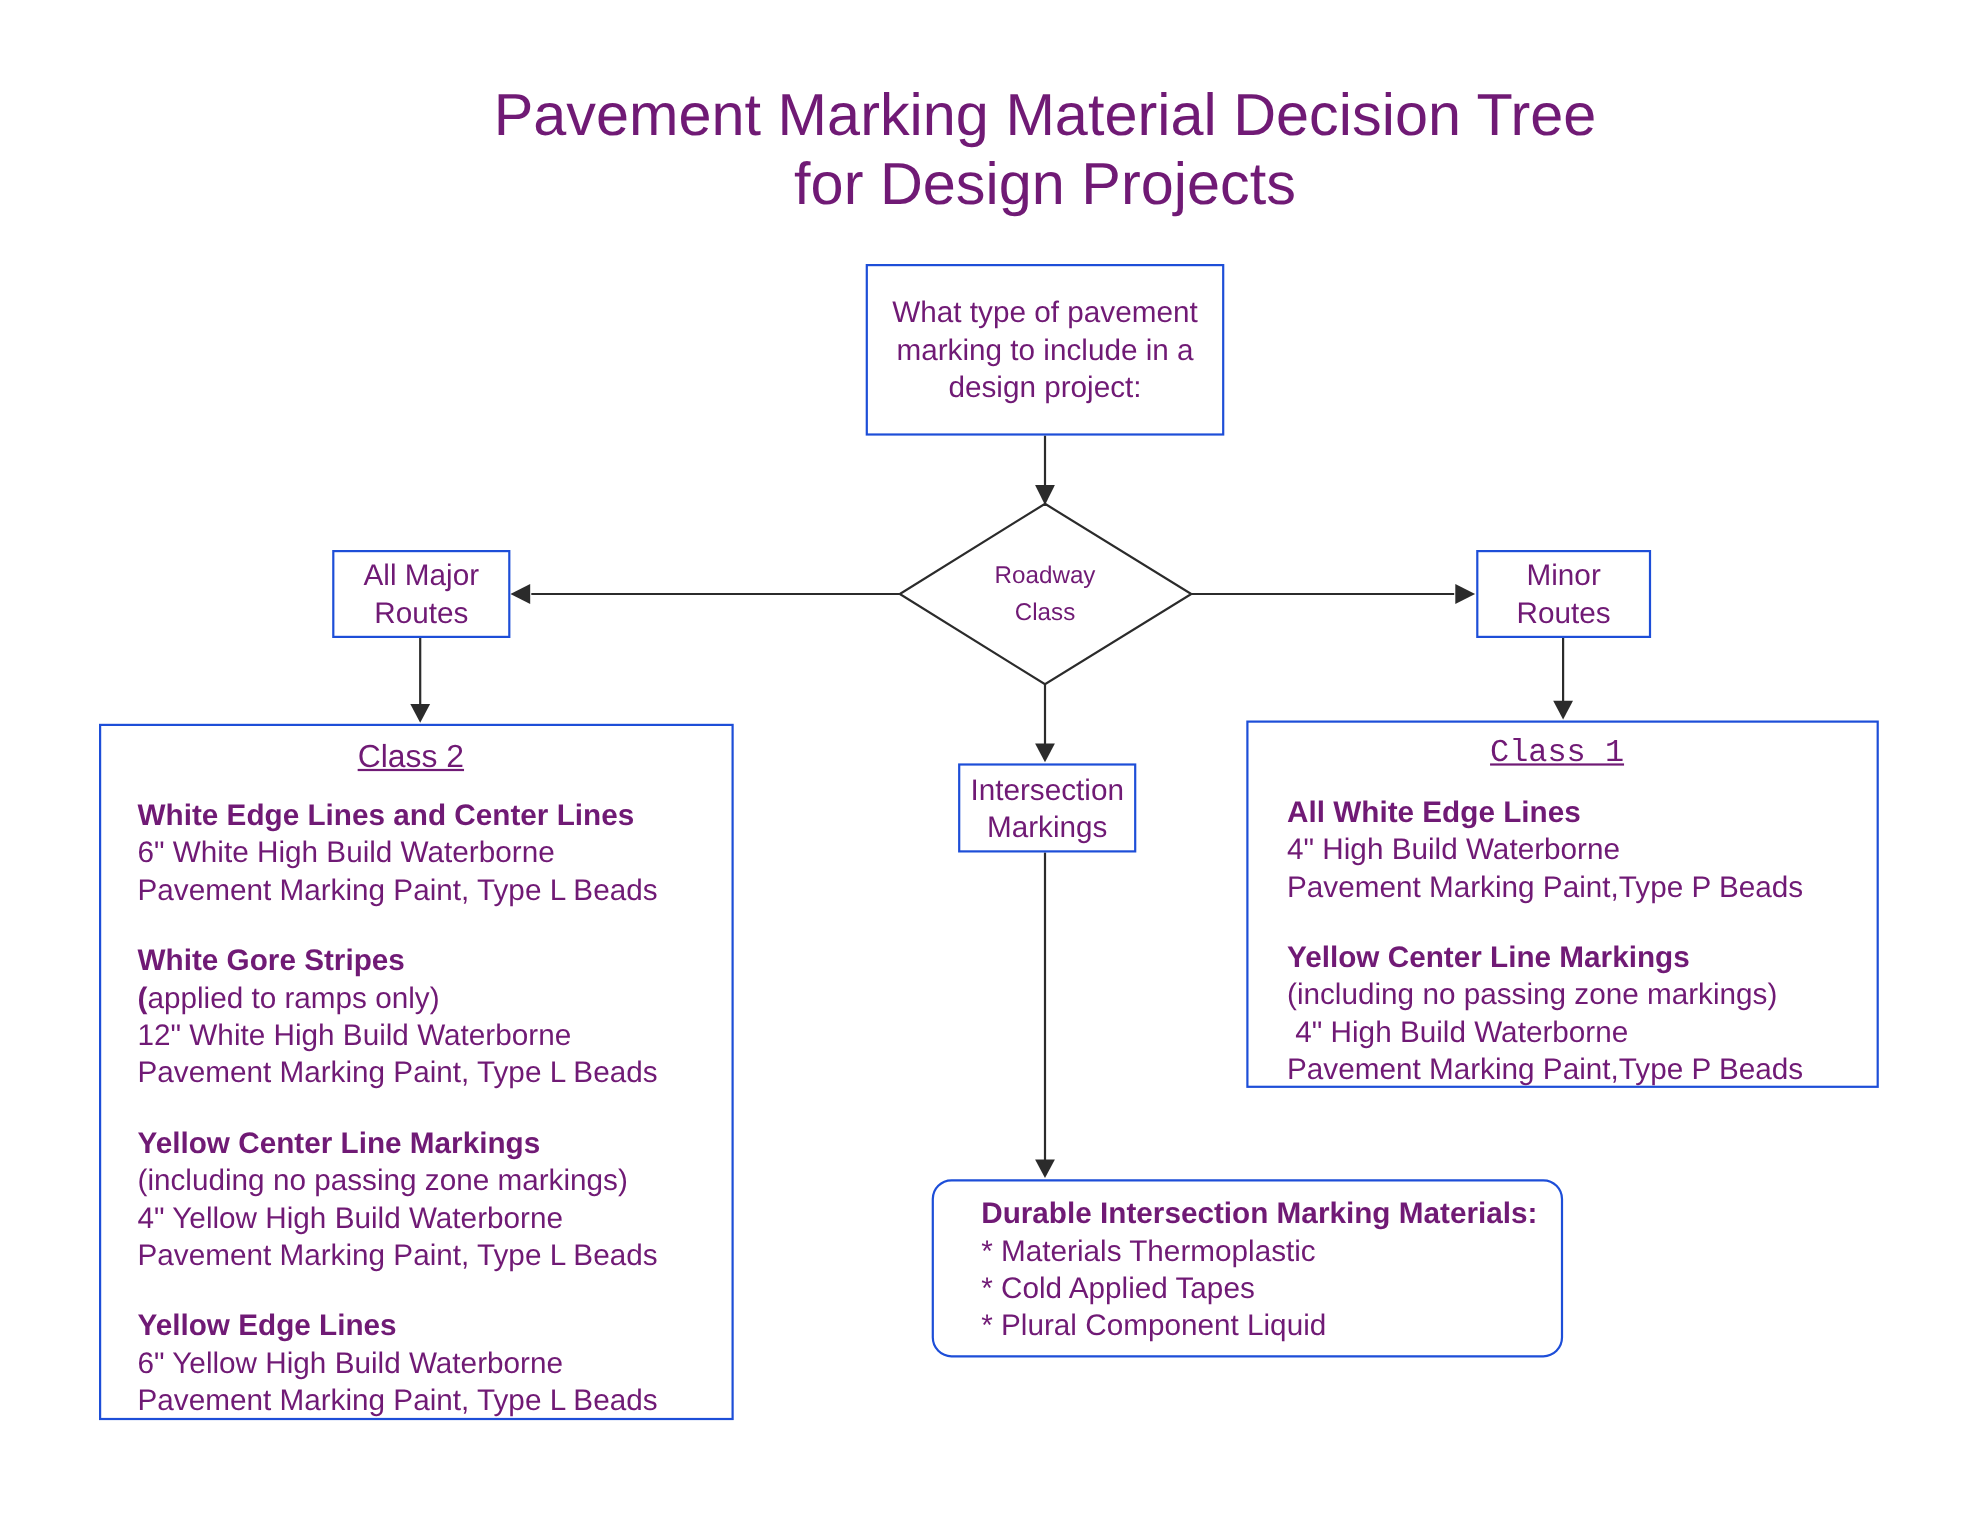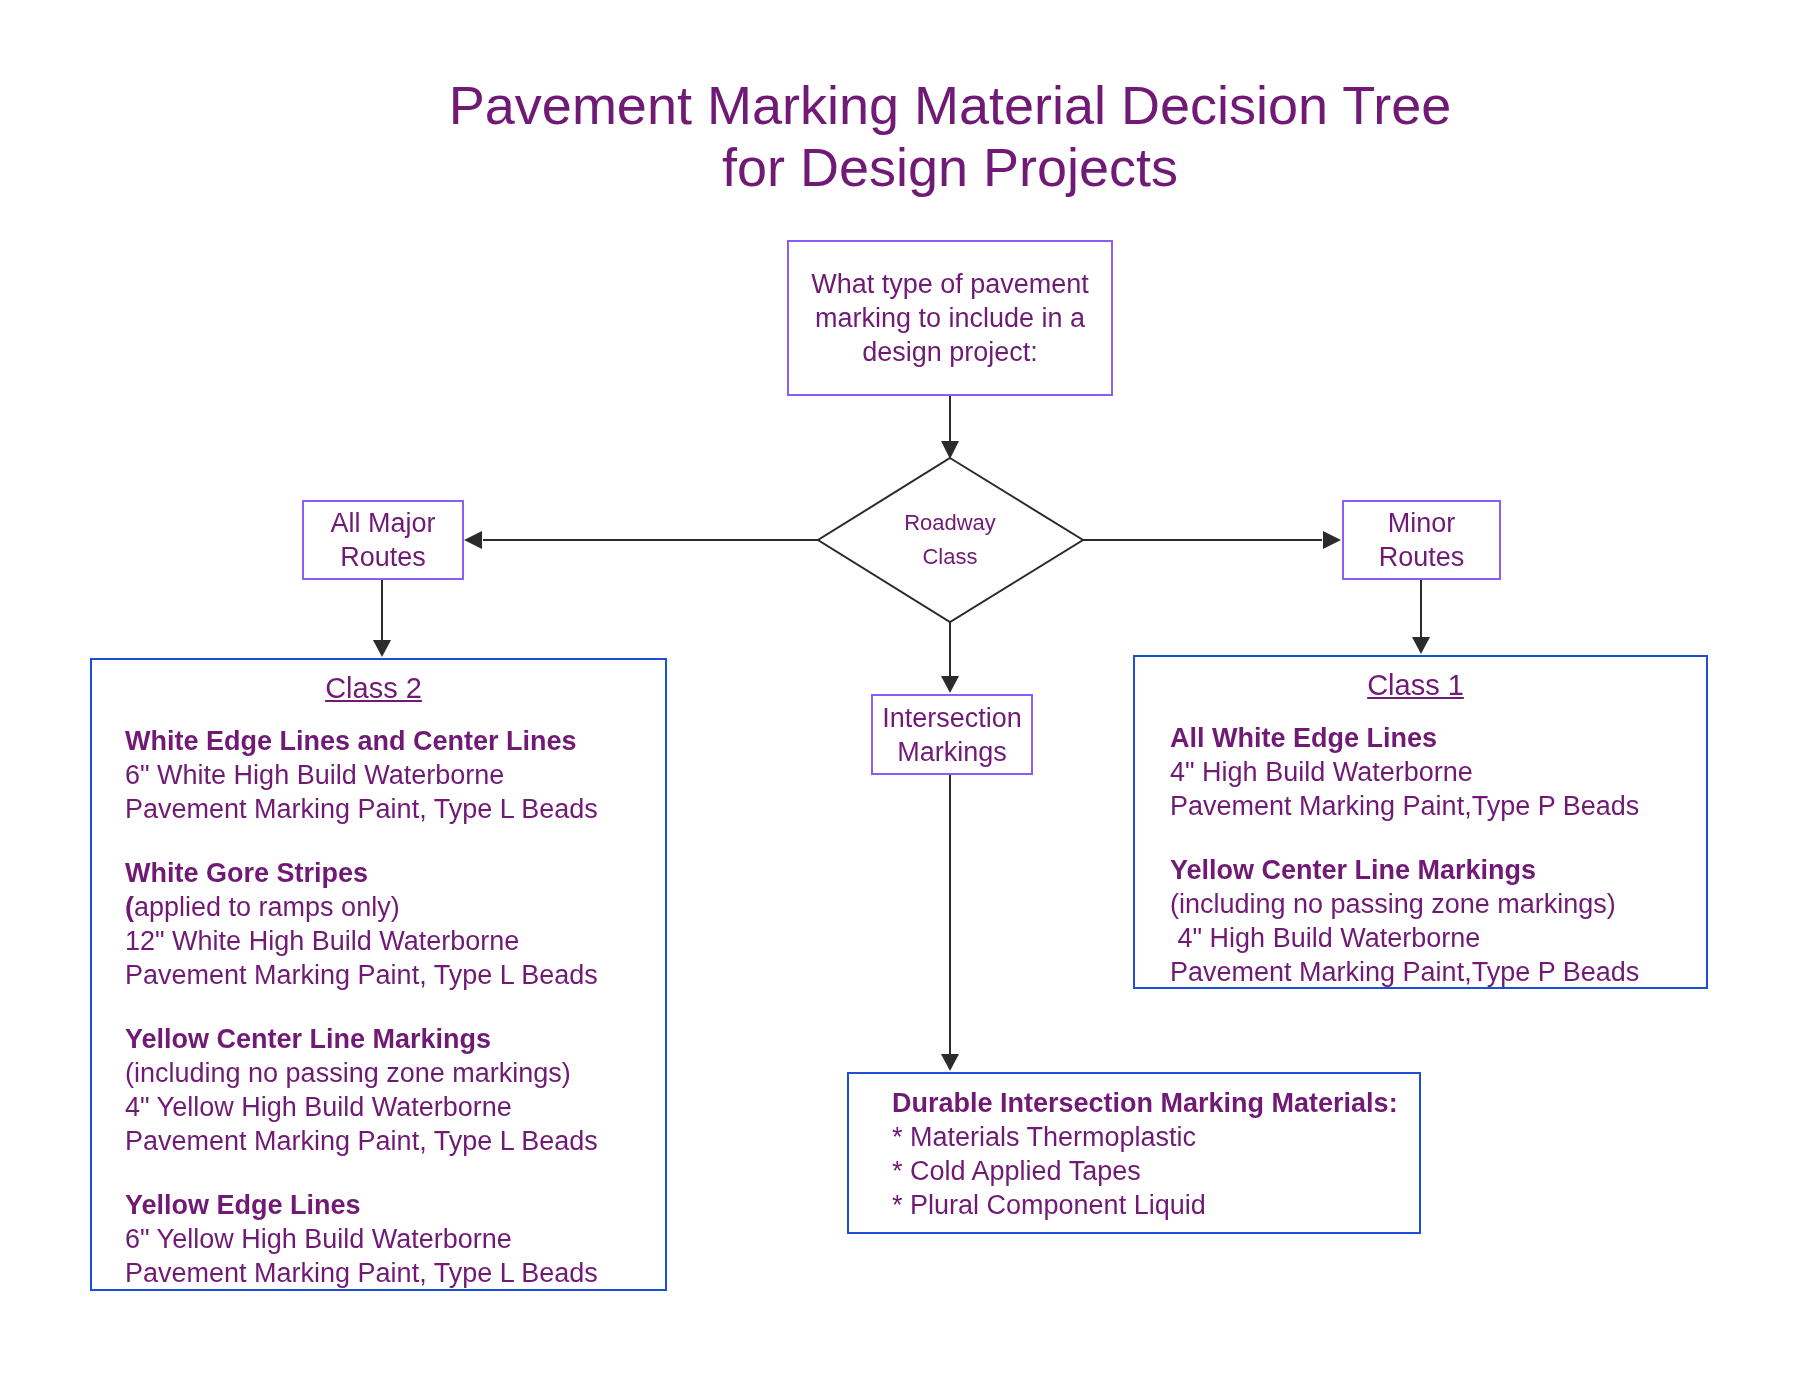--- a/index.html
+++ b/index.html
@@ -30,21 +30,21 @@
     transform: translateX(-50%);
     font-size: 54px;
     line-height: 62px;
     text-align: center;
     white-space: nowrap;
     z-index: 2;
   }
   .node {
     position: absolute;
     box-sizing: border-box;
-    border: 2px solid #8b5cf6;
+    border: 2px solid #1d4ed8;
     background: #ffffff;
     z-index: 2;
     display: flex;
     flex-direction: column;
     align-items: center;
     justify-content: center;
     text-align: center;
     font-size: 27px;
     line-height: 34px;
   }
@@ -69,23 +69,24 @@
     text-decoration: underline;
   }
   .section { margin-bottom: 30px; }
   .bold { font-weight: bold; }
   .line { white-space: pre; }
   #class2-content { padding-left: 33px; padding-right: 10px; }
   #class1-content { padding-left: 35px; padding-right: 10px; }
   #class2-box .box-heading, #class1-box .box-heading {
     padding-left: 0; margin-left: -33px;
   }
-  #class1-box .box-heading { margin-left: -35px; }
+  #class1-box .box-heading { margin-left: -35px; font-family: Liberation Mono, monospace; }
   #durable-box {
     padding: 12px 10px 0 43px;
+    border-radius: 18px;
   }
   .diamond-label {
     position: absolute;
     left: 818px;
     top: 506px;
     width: 264px;
     text-align: center;
     font-size: 22px;
     line-height: 34px;
     z-index: 2;

